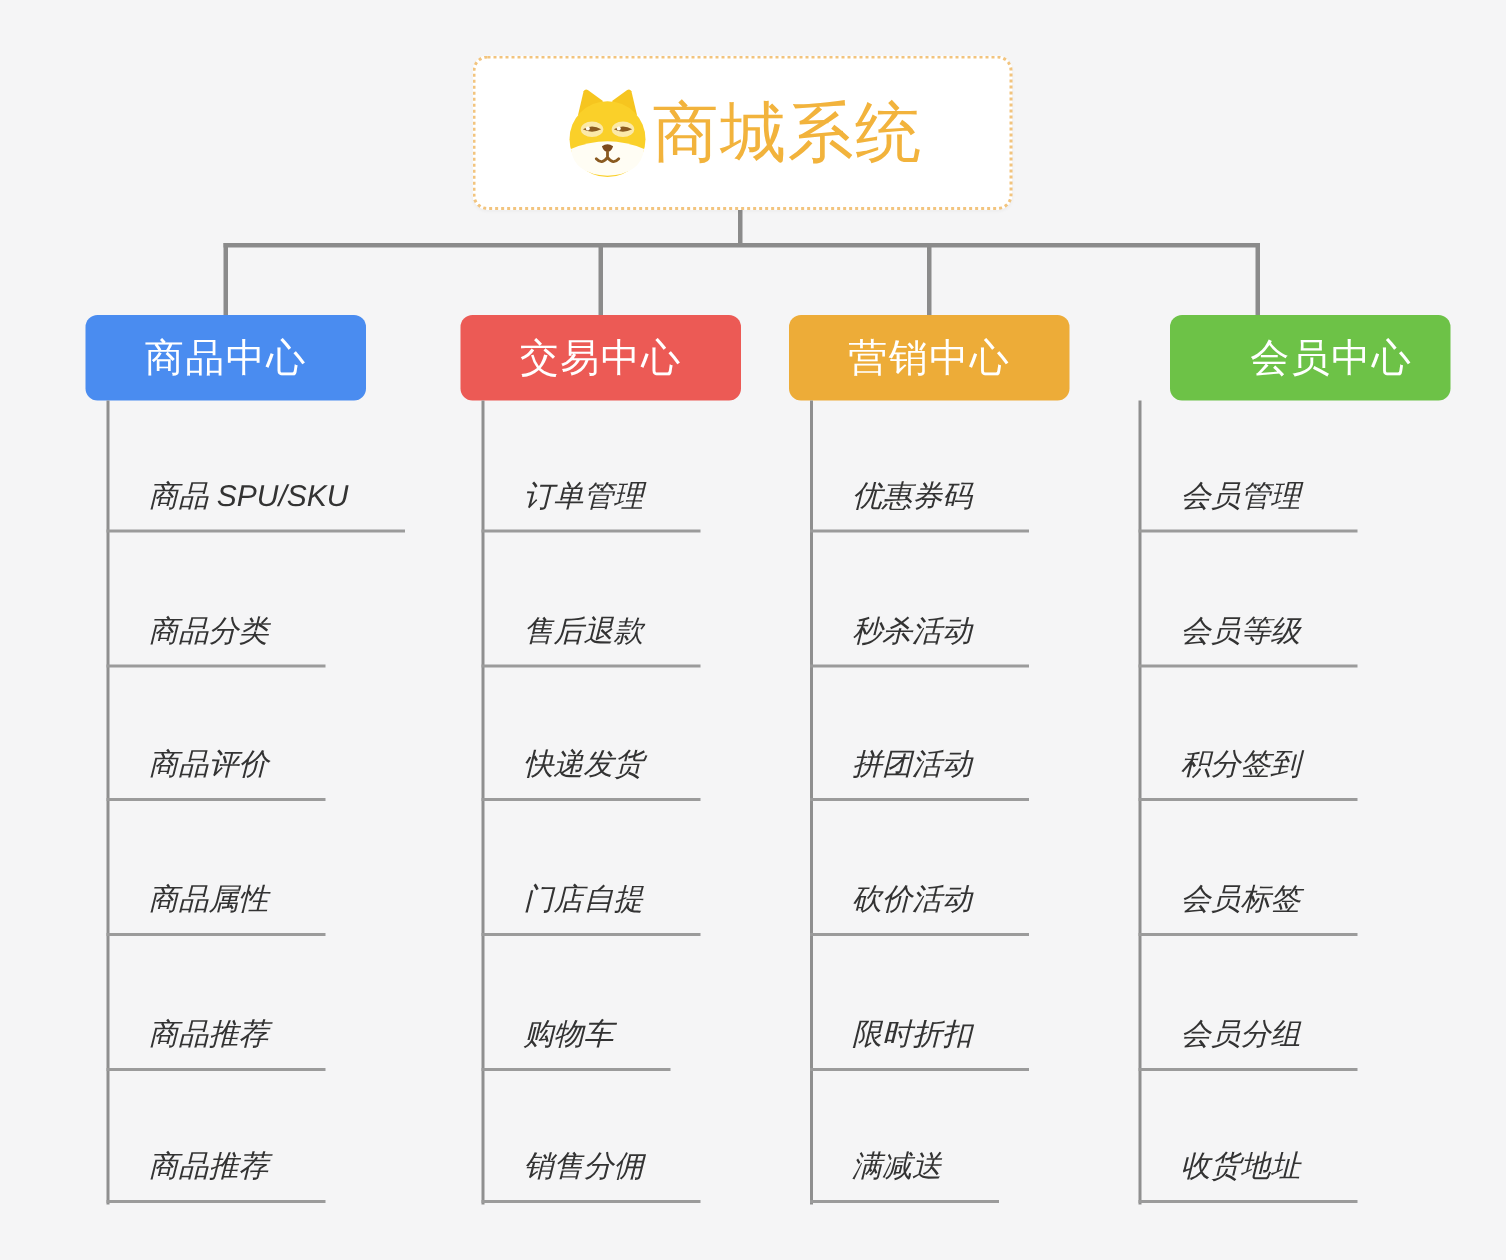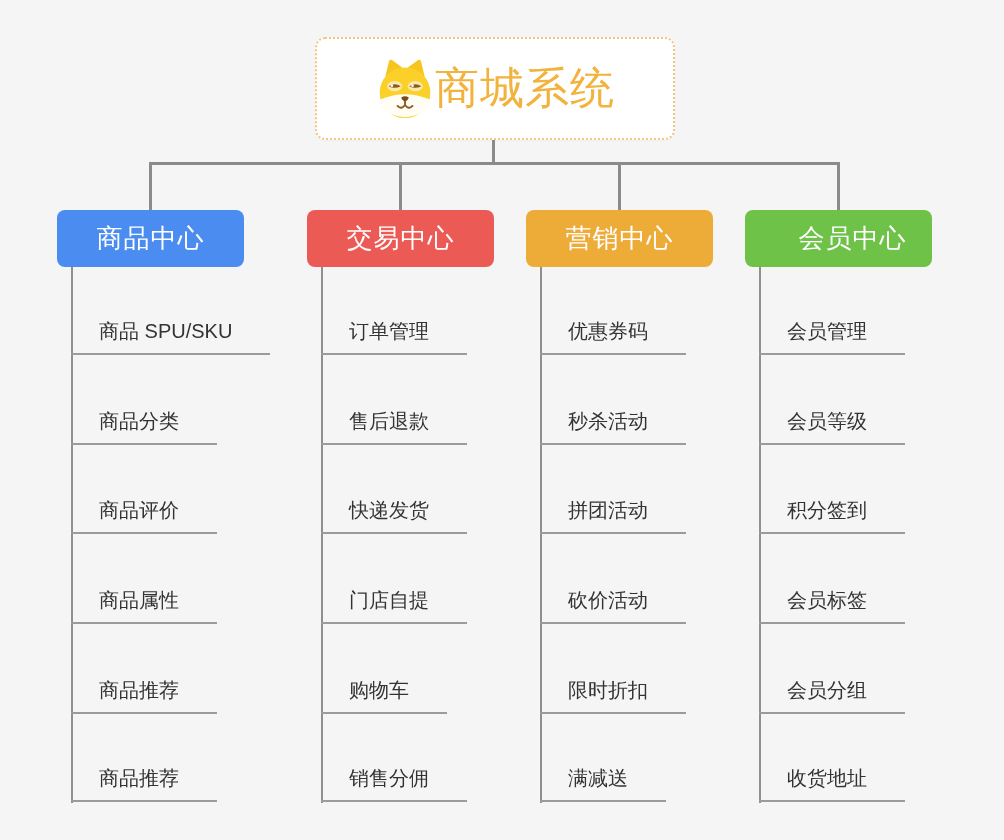--- a/index.html
+++ b/index.html
@@ -27,32 +27,33 @@
   }
   .root-title { font-size: 44px; color: #f2b33c; letter-spacing: 1px; white-space: nowrap; }
   .dog-svg { width: 60px; height: 62px; flex: 0 0 auto; }
 
   
   .header {
     position: absolute; top: 210px; width: 187px; height: 57px;
     border-radius: 8px; display: flex; align-items: center; justify-content: center;
     color: #ffffff; font-size: 26px; letter-spacing: 1px; white-space: nowrap;
   }
-  .h1 { left: 57px; }  .h2 { left: 307px; } .h3 { left: 526px; } .h4 { left: 745px; padding-left: 28px; }
+  .h1 { left: 57px; }  .h2 { left: 307px; } .h3 { left: 526px; } .h4 { left: 780px; padding-left: 28px; }
 
   
   .vline { position: absolute; top: 267px; width: 2px; height: 536px; background: #8f8f8f; }
   .v1 { left: 71px; } .v2 { left: 321px; } .v3 { left: 540px; } .v4 { left: 759px; }
 
   
   .leaf {
     position: absolute;
     font-size: 20px; color: #333333; line-height: 32px; white-space: nowrap;
     padding: 0 38px 6px 28px;
     border-bottom: 2px solid #9b9b9b;
+    font-style: italic;
   }
   .col1 { left: 71px; } .col2 { left: 321px; } .col3 { left: 540px; } .col4 { left: 759px; }
   .row1 { top: 315px; } .row2 { top: 405px; } .row3 { top: 494px; }
   .row4 { top: 584px; } .row5 { top: 674px; } .row6 { top: 762px; }
 </style>
 </head>
 <body>
 
 <div class="canvas">
 

